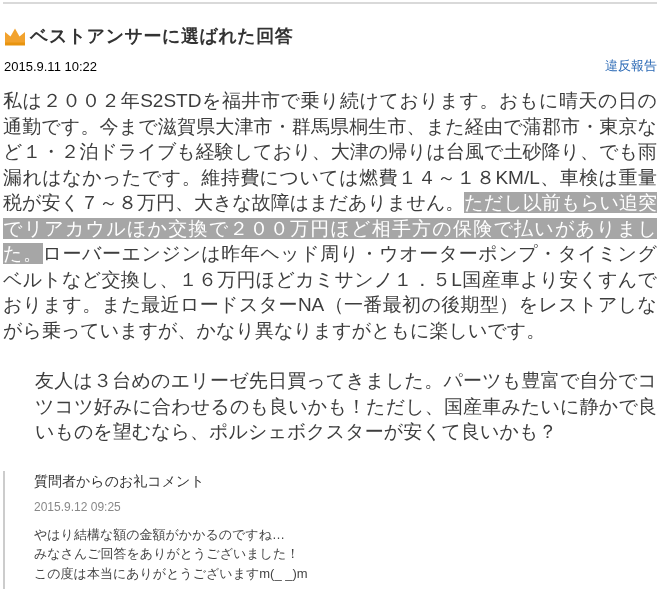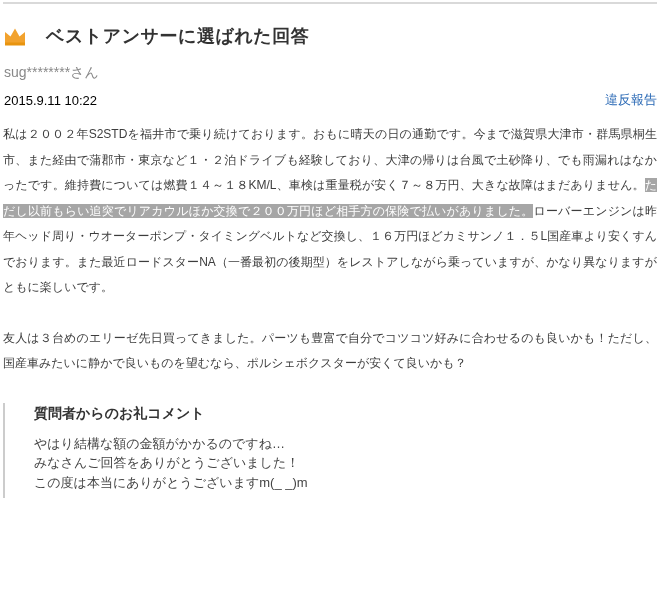--- a/index.html
+++ b/index.html
@@ -9,21 +9,21 @@
     font-family:"Liberation Sans","DejaVu Sans",sans-serif;
     color:#333333;
     overflow:hidden;
   }
   .page{width:660px;box-sizing:border-box;padding:0 3px;}
   .top-rule{
     height:2px;background:#d9d9d9;border:none;margin:2px 0 0 0;
   }
   
   .ba-header{
-    display:flex;align-items:center;gap:20px;
+    display:flex;align-items:center;gap:4px;
     margin:20px 0 0 1px;
   }
   .crown{width:22px;height:19px;flex:0 0 auto;display:block;}
   .ba-title{
     font-size:18px;font-weight:bold;color:#333;margin:0;
     letter-spacing:0.5px;
   }
   
   .author{
     margin:16px 0 0 1px;
@@ -34,36 +34,36 @@
     margin:9px 0 0 1px;
     font-size:13px;
   }
   .answer-date{color:#000000;}
   .report-link{
     color:#2a69b5;text-decoration:none;font-size:13px;cursor:pointer;text-align:right;
   }
   
   .answer-body{
     margin:13px 0 0 0;
-    font-size:12px;line-height:25.5px;color:#3d3d3d;
+    font-size:19px;line-height:25.5px;color:#3d3d3d;
     text-align:justify;
   }
   .answer-body p{margin:0;}
-  .answer-body p + p{margin-top:25px;}
+  .answer-body p + p{margin-top:25px;margin-left:32px;}
   .hl{
     background:#a6a6a6;color:#ffffff;
   }
   
   .thanks{
     margin:26px 0 0 0;
     border-left:2px solid #cccccc;
     padding:2px 0 6px 29px;
   }
   .thanks-title{
-    font-size:14px;font-weight:bold;color:#333;margin:0;
+    font-size:14px;font-weight:normal;color:#333;margin:0;
   }
   .thanks-date{
     margin-top:9px;font-size:12px;color:#888888;
   }
   .thanks-lines{
     margin-top:11px;font-size:13px;line-height:19.5px;color:#444444;
   }
 </style>
 </head>
 <body>
@@ -73,34 +73,34 @@
   <hr class="top-rule">
 
   <div class="ba-header">
     <svg class="crown" viewBox="0 0 22 19" aria-hidden="true">
       <path d="M1 17 L1 5 L6.5 9.5 L11 1.5 L15.5 9.5 L21 5 L21 17 Z" fill="#f2a22d"></path>
       <rect x="1" y="15.5" width="20" height="3" fill="#e8940f"></rect>
     </svg>
     <h2 class="ba-title">ベストアンサーに選ばれた回答</h2>
   </div>
 
-  <div class="author">sug********さん</div>
 
   <div class="meta-row">
     <span class="answer-date">2015.9.11 10:22</span>
     <a class="report-link" href="#">違反報告</a>
   </div>
 
   <div class="answer-body">
     <p><span>私は２００２年S2STDを福井市で乗り続けております。おもに晴天の日の通勤です。今まで滋賀県大津市・群馬県桐生市、また経由で蒲郡市・東京など１・２泊ドライブも経験しており、大津の帰りは台風で土砂降り、でも雨漏れはなかったです。維持費については燃費１４～１８KM/L、車検は重量税が安く７～８万円、大きな故障はまだありません。</span><span class="hl">ただし以前もらい追突でリアカウルほか交換で２００万円ほど相手方の保険で払いがありました。</span><span>ローバーエンジンは昨年ヘッド周り・ウオーターポンプ・タイミングベルトなど交換し、１６万円ほどカミサンノ１．５L国産車より安くすんでおります。また最近ロードスターNA（一番最初の後期型）をレストアしながら乗っていますが、かなり異なりますがともに楽しいです。</span></p>
     <p>友人は３台めのエリーゼ先日買ってきました。パーツも豊富で自分でコツコツ好みに合わせるのも良いかも！ただし、国産車みたいに静かで良いものを望むなら、ポルシェボクスターが安くて良いかも？</p>
   </div>
 
   <div class="thanks">
     <h3 class="thanks-title">質問者からのお礼コメント</h3>
+    <div class="thanks-date">2015.9.12 09:25</div>
     <div class="thanks-lines">
       <div>やはり結構な額の金額がかかるのですね…</div>
       <div>みなさんご回答をありがとうございました！</div>
       <div>この度は本当にありがとうございますm(_ _)m</div>
     </div>
   </div>
 
 </div>
 
 </body></html>

